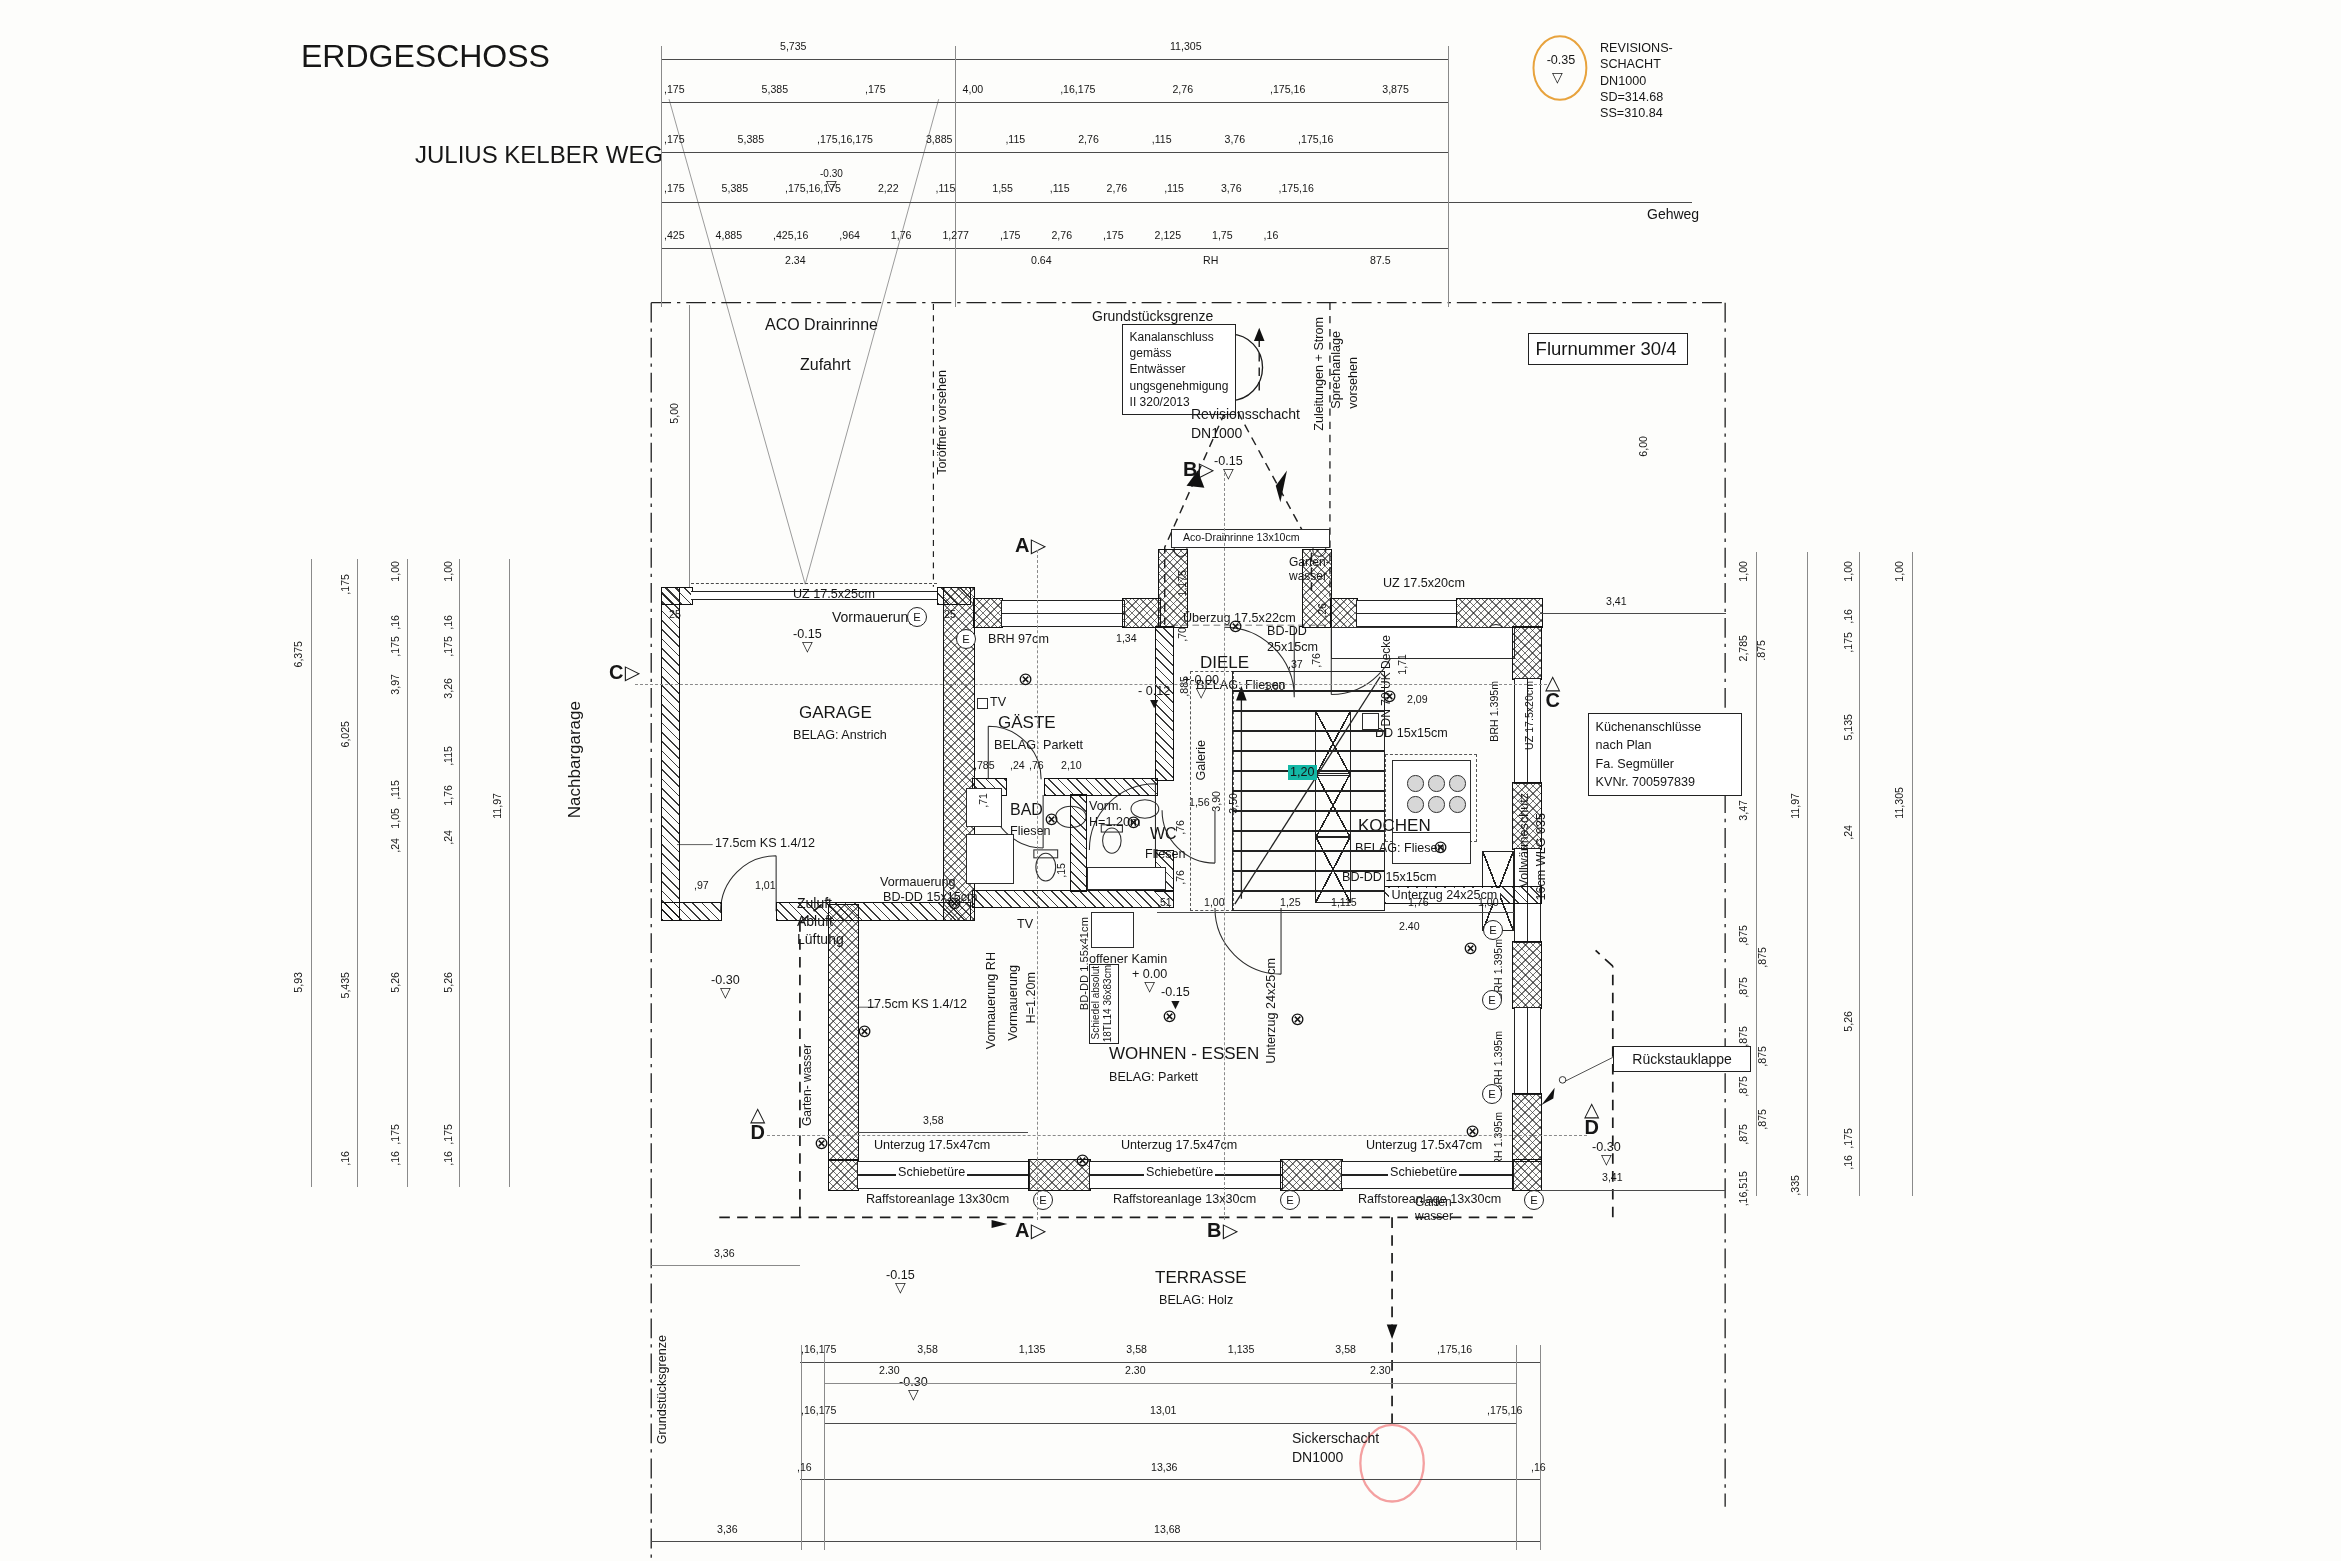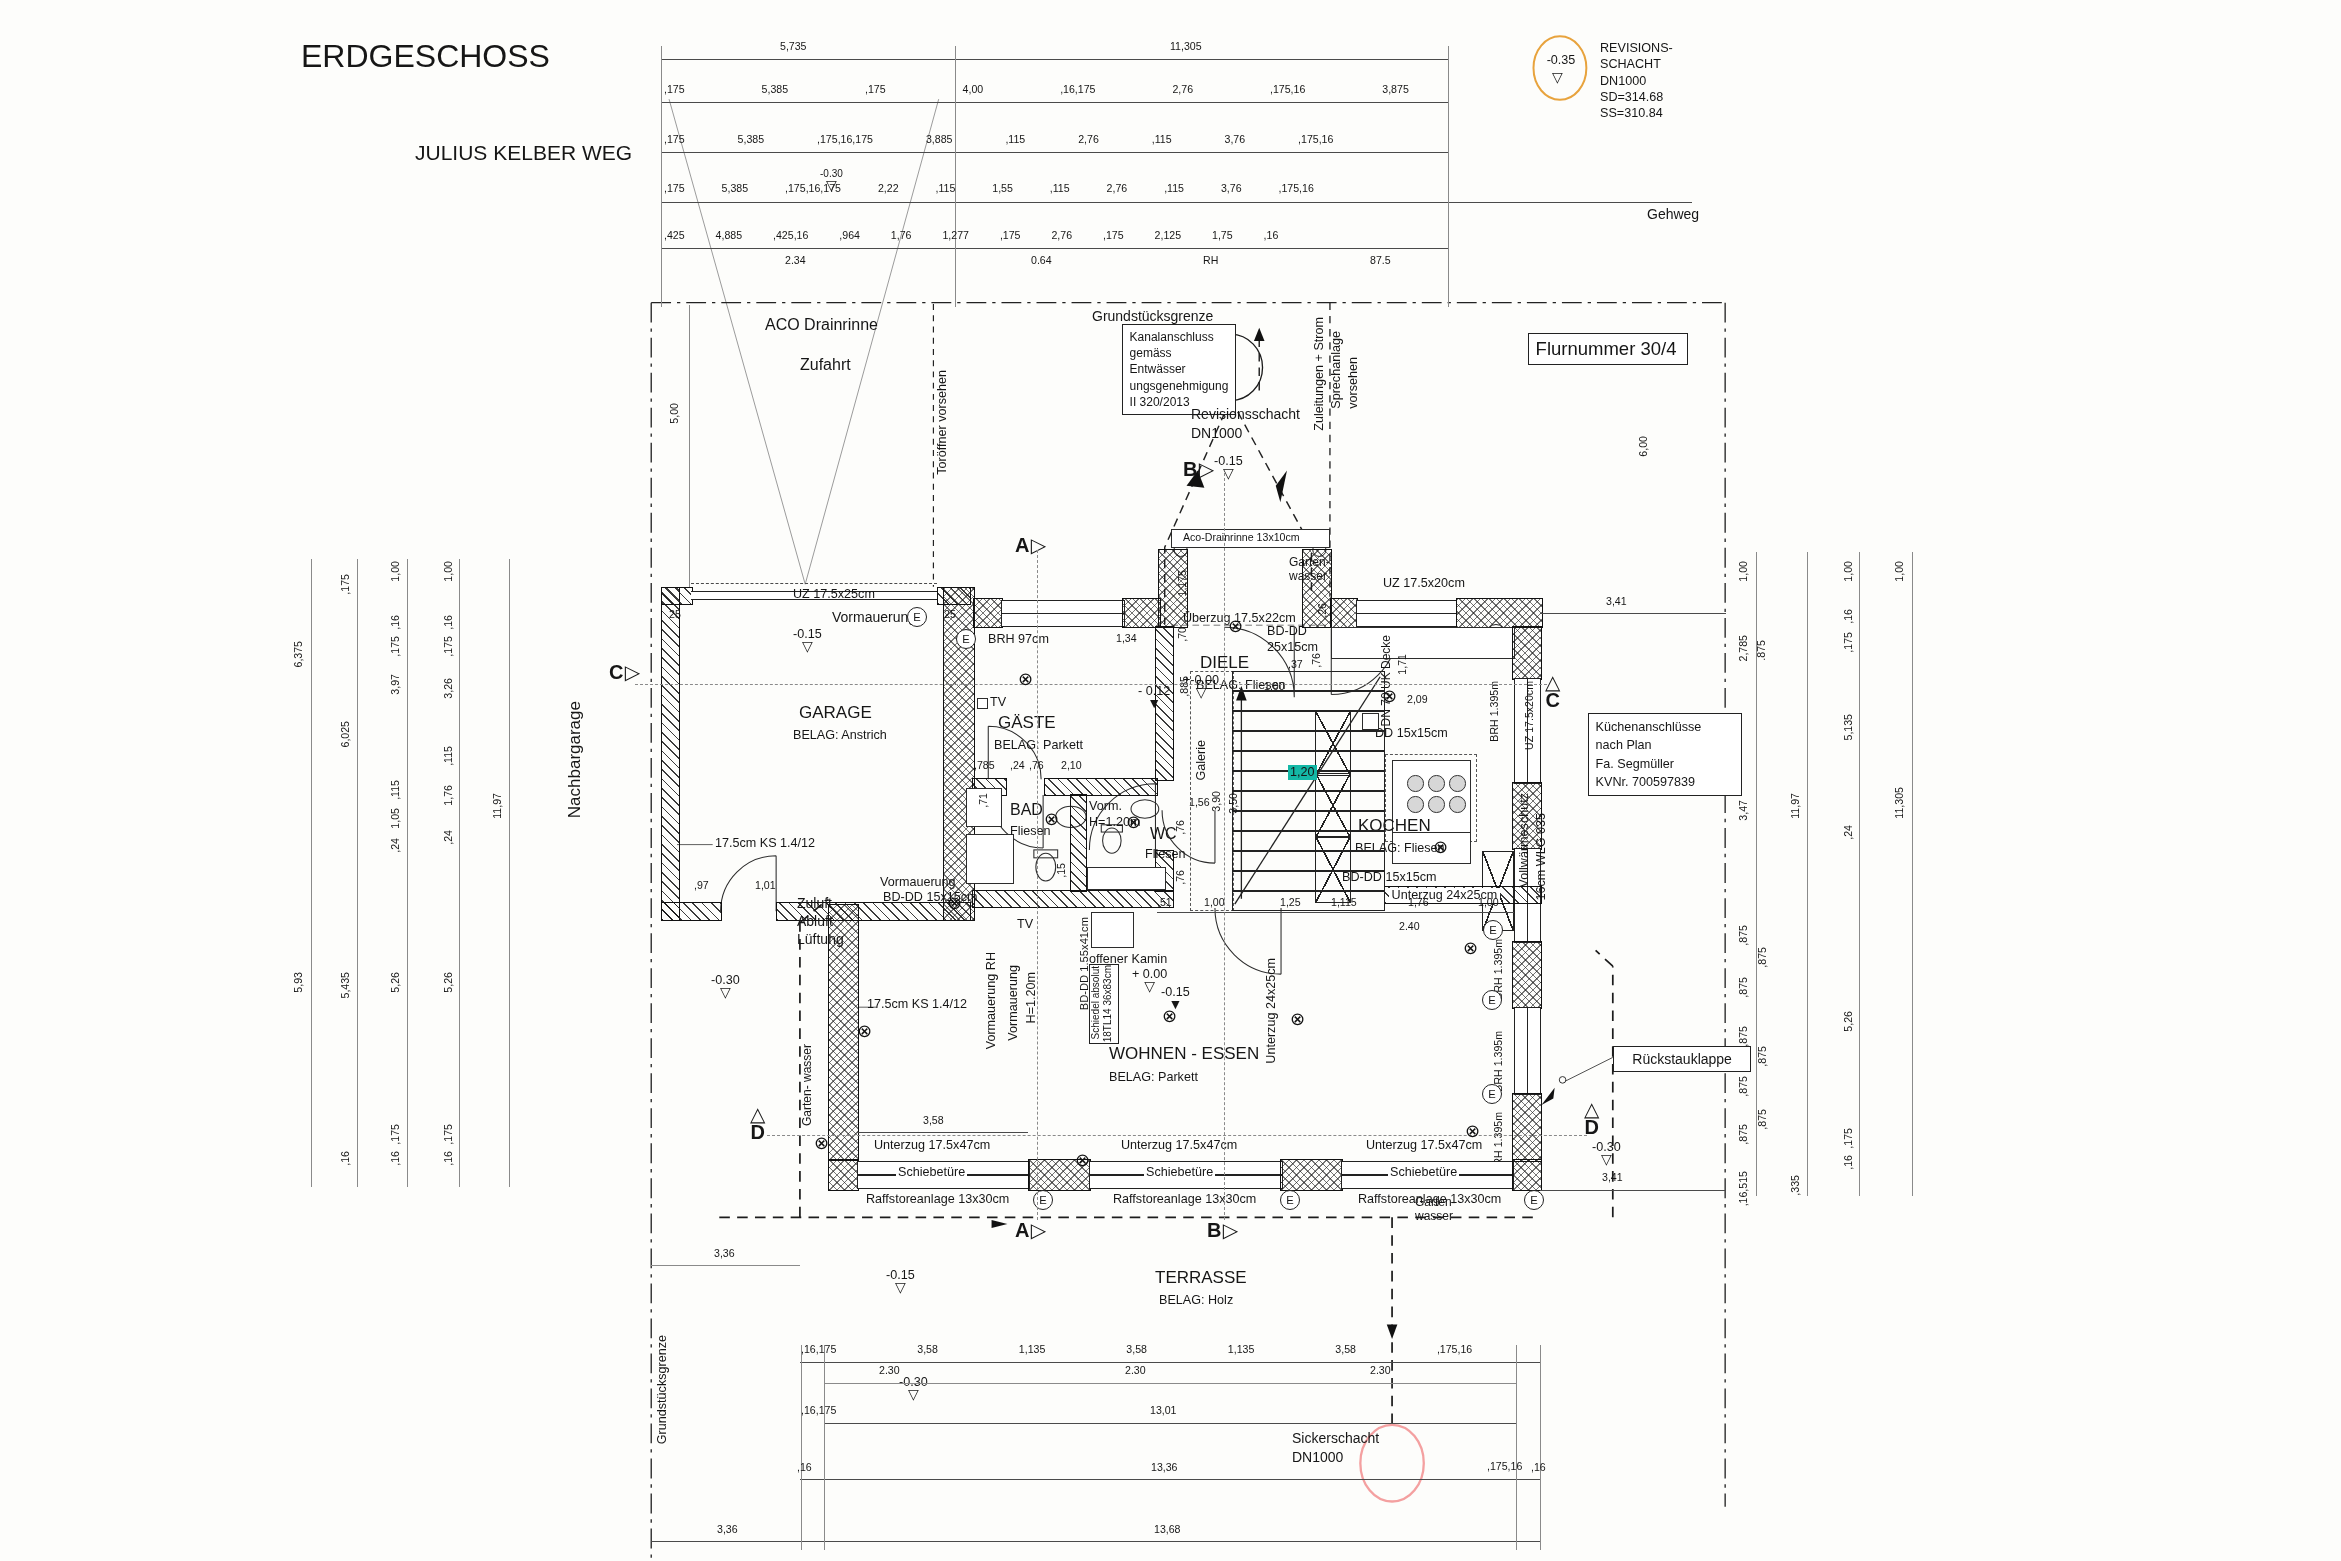--- a/index.html
+++ b/index.html
@@ -2,21 +2,21 @@
 <html style="font-size:10.6px"><head>
 <meta charset="utf-8">
 <style>
   html,body{margin:0;padding:0;background:#fff}
   #canvas{position:relative;width:2342px;height:1561px;background:#fdfdfb;overflow:hidden;
           font-family:"Liberation Sans",sans-serif;color:#161616}
   .lbl{position:absolute;white-space:nowrap;line-height:1.18;color:#161616}
   .vlbl{position:absolute;white-space:nowrap;writing-mode:vertical-rl;transform:rotate(180deg);line-height:1.05;color:#161616}
   .pre{white-space:pre-line}
   .fs15{font-size:10px}.fs16{font-size:10.6px}.fs18{font-size:12px}.fs19{font-size:12.6px}
-  .fs21{font-size:14px}.fs24{font-size:16px}.fs26{font-size:17px}.fs28{font-size:18.5px}.fs30{font-size:21px}.fs48{font-size:32px}
+  .fs21{font-size:14px}.fs24{font-size:16px}.fs26{font-size:17px}.fs28{font-size:18.5px}.fs30{font-size:24px}.fs48{font-size:32px}
   .lineH{position:absolute;height:0;border-top:1px solid #4a4a4a}
   .lineV{position:absolute;width:0;border-left:1px solid #4a4a4a}
   .dashH{border-top-style:dashed}.dashV{border-left-style:dashed}
   .lite{border-color:#8a8a8a;border-top-width:0.7px;border-left-width:0.7px}
   .wall{position:absolute;border:1.3px solid #111;
         background:repeating-linear-gradient(45deg,rgba(25,25,25,.85) 0 1.3px,transparent 1.3px 6.6px)}
   .ins{position:absolute;border:1.3px solid #111;
         background:repeating-linear-gradient(45deg,rgba(25,25,25,.6) 0 1px,transparent 1px 5.3px),
                    repeating-linear-gradient(135deg,rgba(25,25,25,.6) 0 1px,transparent 1px 5.3px)}
   .thin{position:absolute;border:1px solid #2c2c2c;background:#fff}
@@ -475,21 +475,21 @@
   <div class="lineV lite" style="left:801px;top:1345px;height:205px"></div>
   <div class="lineV lite" style="left:824px;top:1345px;height:205px"></div>
   <div class="lineV lite" style="left:1516px;top:1345px;height:205px"></div>
   <div class="lineV lite" style="left:1540px;top:1345px;height:205px"></div>
   <div class="dimrow" style="left:801px;top:1343px;word-spacing:78px">,16,175 3,58 1,135 3,58 1,135 3,58 ,175,16</div>
   <div class="dimrow" style="left:879px;top:1364px">2.30</div>
   <div class="dimrow" style="left:1125px;top:1364px">2.30</div>
   <div class="dimrow" style="left:1370px;top:1364px">2.30</div>
   <div class="dimrow" style="left:801px;top:1404px">,16,175</div>
   <div class="dimrow" style="left:1150px;top:1404px">13,01</div>
-  <div class="dimrow" style="left:1487px;top:1460px">,175,16</div>
+  <div class="dimrow" style="left:1487px;top:1404px">,175,16</div>
   <div class="dimrow" style="left:797px;top:1461px">,16</div>
   <div class="dimrow" style="left:1151px;top:1461px">13,36</div>
   <div class="dimrow" style="left:1531px;top:1461px">,16</div>
   <div class="dimrow" style="left:1154px;top:1523px">13,68</div>
   <div class="dimrow" style="left:714px;top:1247px">3,36</div>
   <div class="dimrow" style="left:717px;top:1523px">3,36</div>
 
   <div class="lineV lite" style="left:311px;top:559px;height:628px"></div>
   <div class="lineV lite" style="left:357px;top:559px;height:628px"></div>
   <div class="lineV lite" style="left:407px;top:559px;height:628px"></div>

